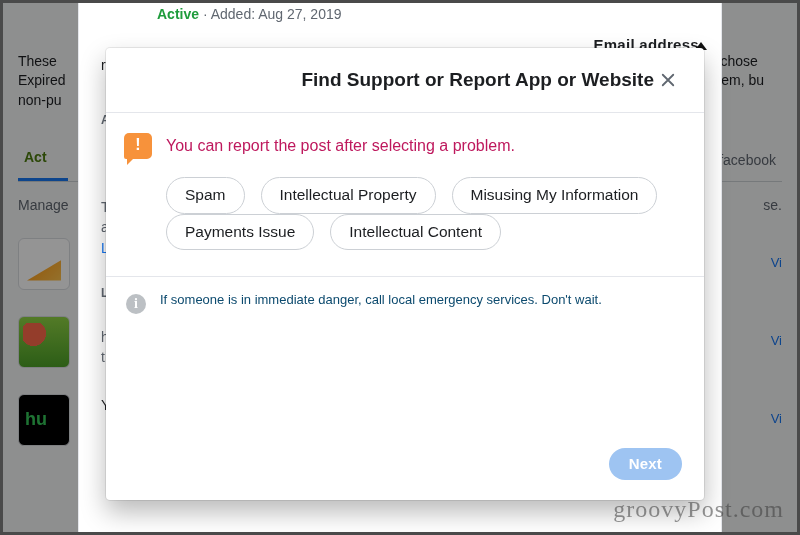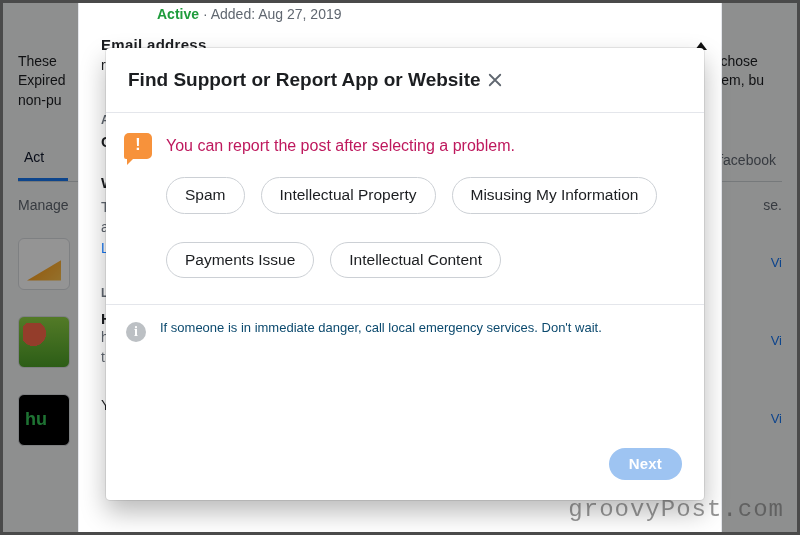--- a/index.html
+++ b/index.html
@@ -12,21 +12,21 @@
     padding: 8px 18px;
     background: #f5f6f7;
     color: #1c1e21;
     font-size: 14px;
     line-height: 1.4;
   }
   .bg-page .status { color: #1f9c3c; font-weight: 600; }
   .bg-page .added { color: #606770; }
   .bg-desc { margin-top: 24px; color: #1c1e21; max-width: 740px; }
   .bg-tabs { margin-top: 28px; border-bottom: 1px solid #ccd0d5; display: flex; align-items: flex-end; }
-  .bg-tab { padding: 10px 6px; font-weight: 400; color: #0f172a; border-bottom: 3px solid #1877f2; width: 50px; overflow: hidden; }
+  .bg-tab { padding: 10px 6px; font-weight: 700; color: #4d7c0f; border-bottom: 3px solid #1877f2; width: 50px; overflow: hidden; }
   .bg-tab2 { margin-left: auto; color: #606770; padding: 10px 6px; }
   .bg-sub { margin-top: 14px; color: #606770; }
   .bg-cards { margin-top: 22px; display:flex; flex-direction:column; gap:26px; }
   .bg-card { display:flex; align-items:center; gap:14px; }
   .bg-thumb { width:52px; height:52px; border-radius:6px; background:#fff; border:1px solid #dadde1; position:relative; overflow:hidden;}
   .bg-thumb.orange::after{content:"";position:absolute;inset:8px;background:linear-gradient(135deg,#ff8a00,#ffc34d);clip-path:polygon(0 100%,100% 40%,100% 100%);}
   .bg-thumb.green{background:linear-gradient(#8fd344,#4da128);}
   .bg-thumb.green::after{content:"";position:absolute;left:4px;top:6px;width:30px;height:30px;background:radial-gradient(circle at 35% 35%, #ff6a4a 0 45%, transparent 46%);}
   .bg-thumb.black{background:#000;color:#35c759;display:flex;align-items:center;justify-content:flex-start;padding-left:6px;font-family:Arial;font-weight:700;font-size:18px;}
   .bg-viewedit{ margin-left:auto; color:#1877f2; font-size:13px;}
@@ -42,39 +42,39 @@
     left: 78px; top: 0; right: 78px; bottom: 0;
     background: #fff;
     border-left: 1px solid #e4e6eb;
     border-right: 1px solid #e4e6eb;
     padding: 0 22px;
     color: #1c1e21;
     font-size: 14px;
   }
   .um-status { color:#1f9c3c; font-weight:700; display:inline-block; margin-left:56px;}
   .um-added { color:#606770; }
-  .um-title { font-weight:700; font-size:15px; color:#1c1e21; text-transform:none; letter-spacing:.3px;}
+  .um-title { font-weight:700; font-size:15px; color:#1c1e21; text-transform:none; letter-spacing:.3px;text-align:right;}
   .um-sub { margin-top:4px; color:#1c1e21;}
   .um-sectionlabel { font-size:12px; font-weight:700; color:#606770; letter-spacing:.6px; margin-top:16px; text-transform:uppercase;}
   .um-link { color:#1877f2; }
   .um-text { color:#606770; margin-top:6px; line-height:1.45;}
   .um-caret { position:absolute; right:14px; top:42px; width:0;height:0;border-left:6px solid transparent;border-right:6px solid transparent;border-bottom:8px solid #111;}
 
   
   .dialog {
     position: absolute;
     left: 106px; right: 96px; top: 48px; height: 452px;
     background: #fff;
     border-radius: 4px;
     box-shadow: 0 12px 26px rgba(0,0,0,.28), 0 0 0 1px rgba(0,0,0,.08);
     display: flex; flex-direction: column;
   }
   .dialog-header {
     padding: 18px 22px;
-    display:flex; align-items:center; justify-content:flex-start;
+    display:flex; align-items:center; justify-content:flex-end;
     border-bottom: 1px solid #e4e6eb;
   }
   .dialog-title { font-size: 19px; font-weight: 700; color:#1c1e21;}
   .dialog-close {
     width: 28px; height: 28px; display:flex;align-items:center;justify-content:center;
     color:#606770; border:none; background:transparent; cursor:pointer; font-size:0;
     border-radius:50%;
   }
   .dialog-close svg{width:18px;height:18px;stroke:#606770;stroke-width:2.4;stroke-linecap:round;}
 
@@ -92,21 +92,21 @@
   .msg-icon .bubble::after{
     content:""; position:absolute; left:3px; bottom:-6px;
     width:0;height:0;border-top:7px solid #f7923b;border-right:7px solid transparent;
   }
   .msg-icon .bang{
     position:absolute; left:0; right:0; top:2px; text-align:center;
     color:#fff; font-weight:700; font-size:16px; line-height:20px; font-family:Arial;
   }
   .msg-text { color:#be185d; font-size:16px; line-height:1.35; padding-top:4px;}
 
-  .chips { margin-left:42px; display:flex; flex-wrap:wrap; gap:28px 16px; }
+  .chips { margin-left:42px; display:flex; flex-wrap:wrap; gap:0 16px; }
   .chip {
     border:1px solid #ccd0d5; background:#fff; color:#1c1e21;
     border-radius:999px; padding: 9px 18px 10px;
     font-size:15.5px; line-height:1; cursor:pointer;
     white-space:nowrap;
   }
 
   .divider { height:1px; background:#e4e6eb; margin: 26px -22px 14px -18px;}
 
   .inforow { display:flex; gap:14px; align-items:flex-start; padding: 0 2px 8px 2px;}
@@ -123,21 +123,21 @@
   }
   .btn-next{
     background:#9ec4f2; color:#fff; font-weight:700; font-size:15px;
     border:none; border-radius:16px; padding:7px 20px 8px;
     cursor:not-allowed; letter-spacing:.2px;
   }
 
   
   .wm{
     position:absolute; right:16px; bottom:12px;
-    font-family: Liberation Mono, monospace;
+    font-family: Liberation Serif, serif;
     color: rgba(60,60,60,.55); font-size:24px; letter-spacing:1px;
     pointer-events:none;
   }
 
   
   .frame{position:absolute;inset:0;border:3px solid #4a4a4a;pointer-events:none;}
 </style>
 </head>
 <body>
 

